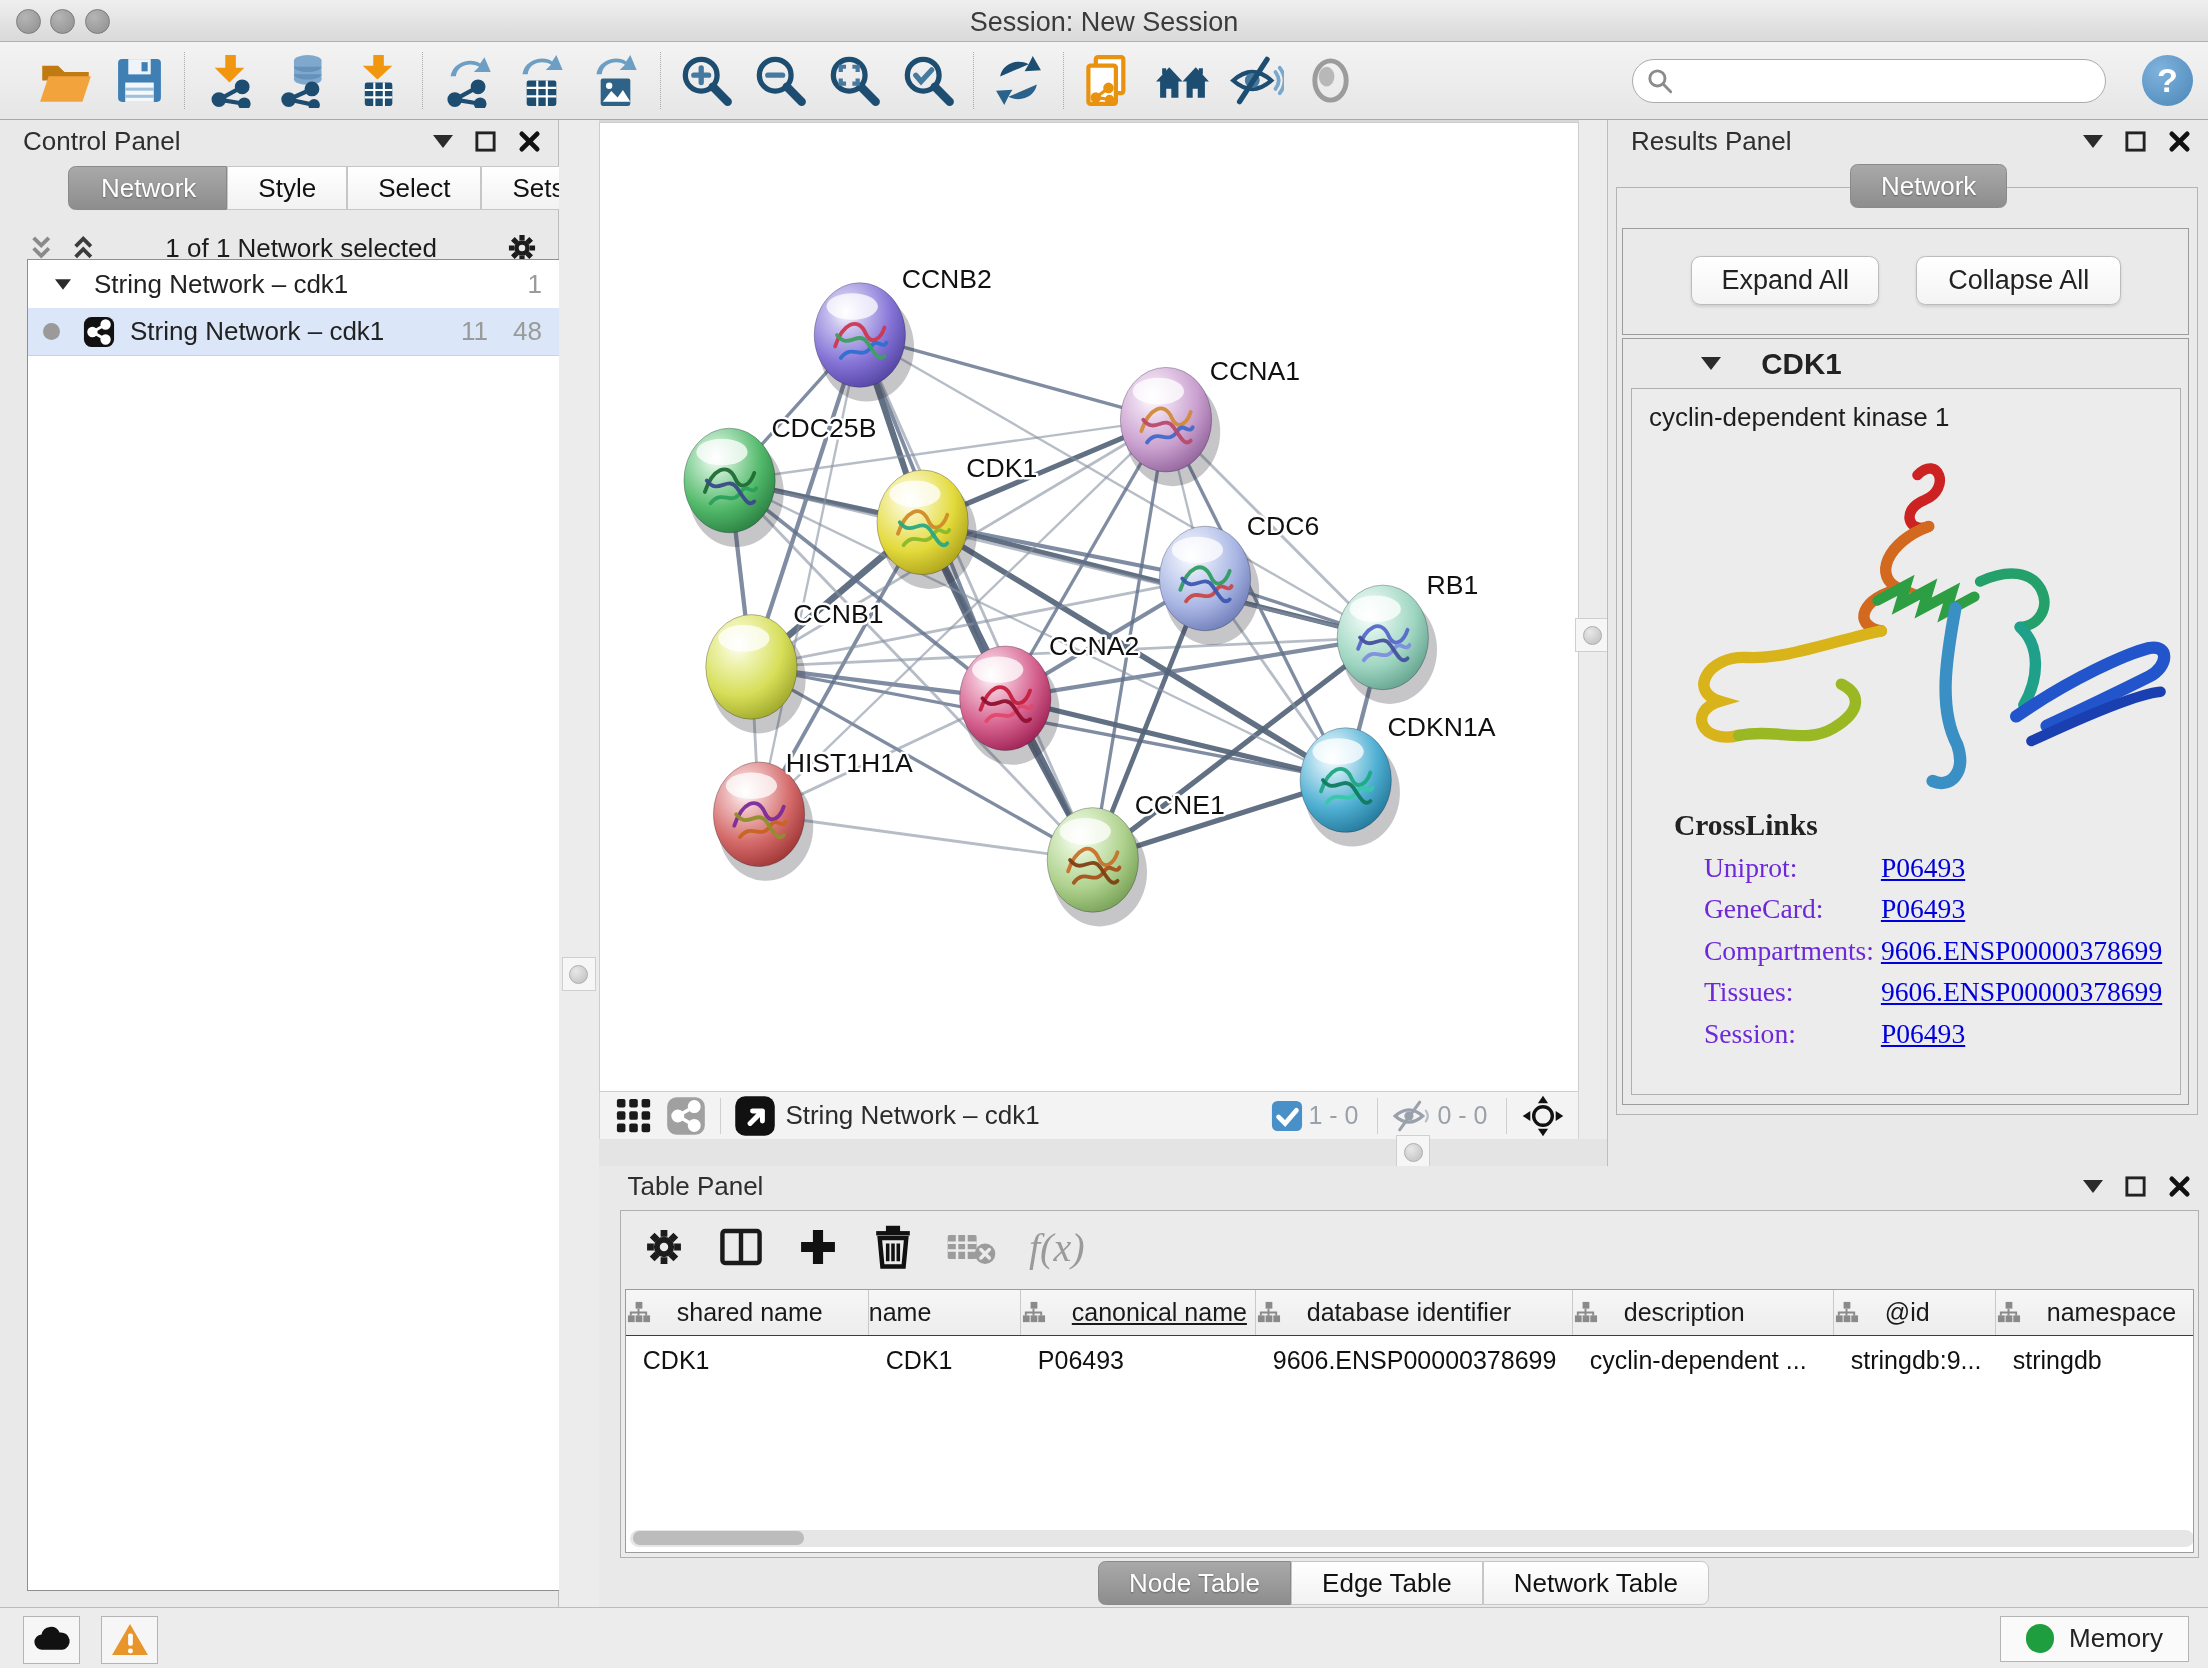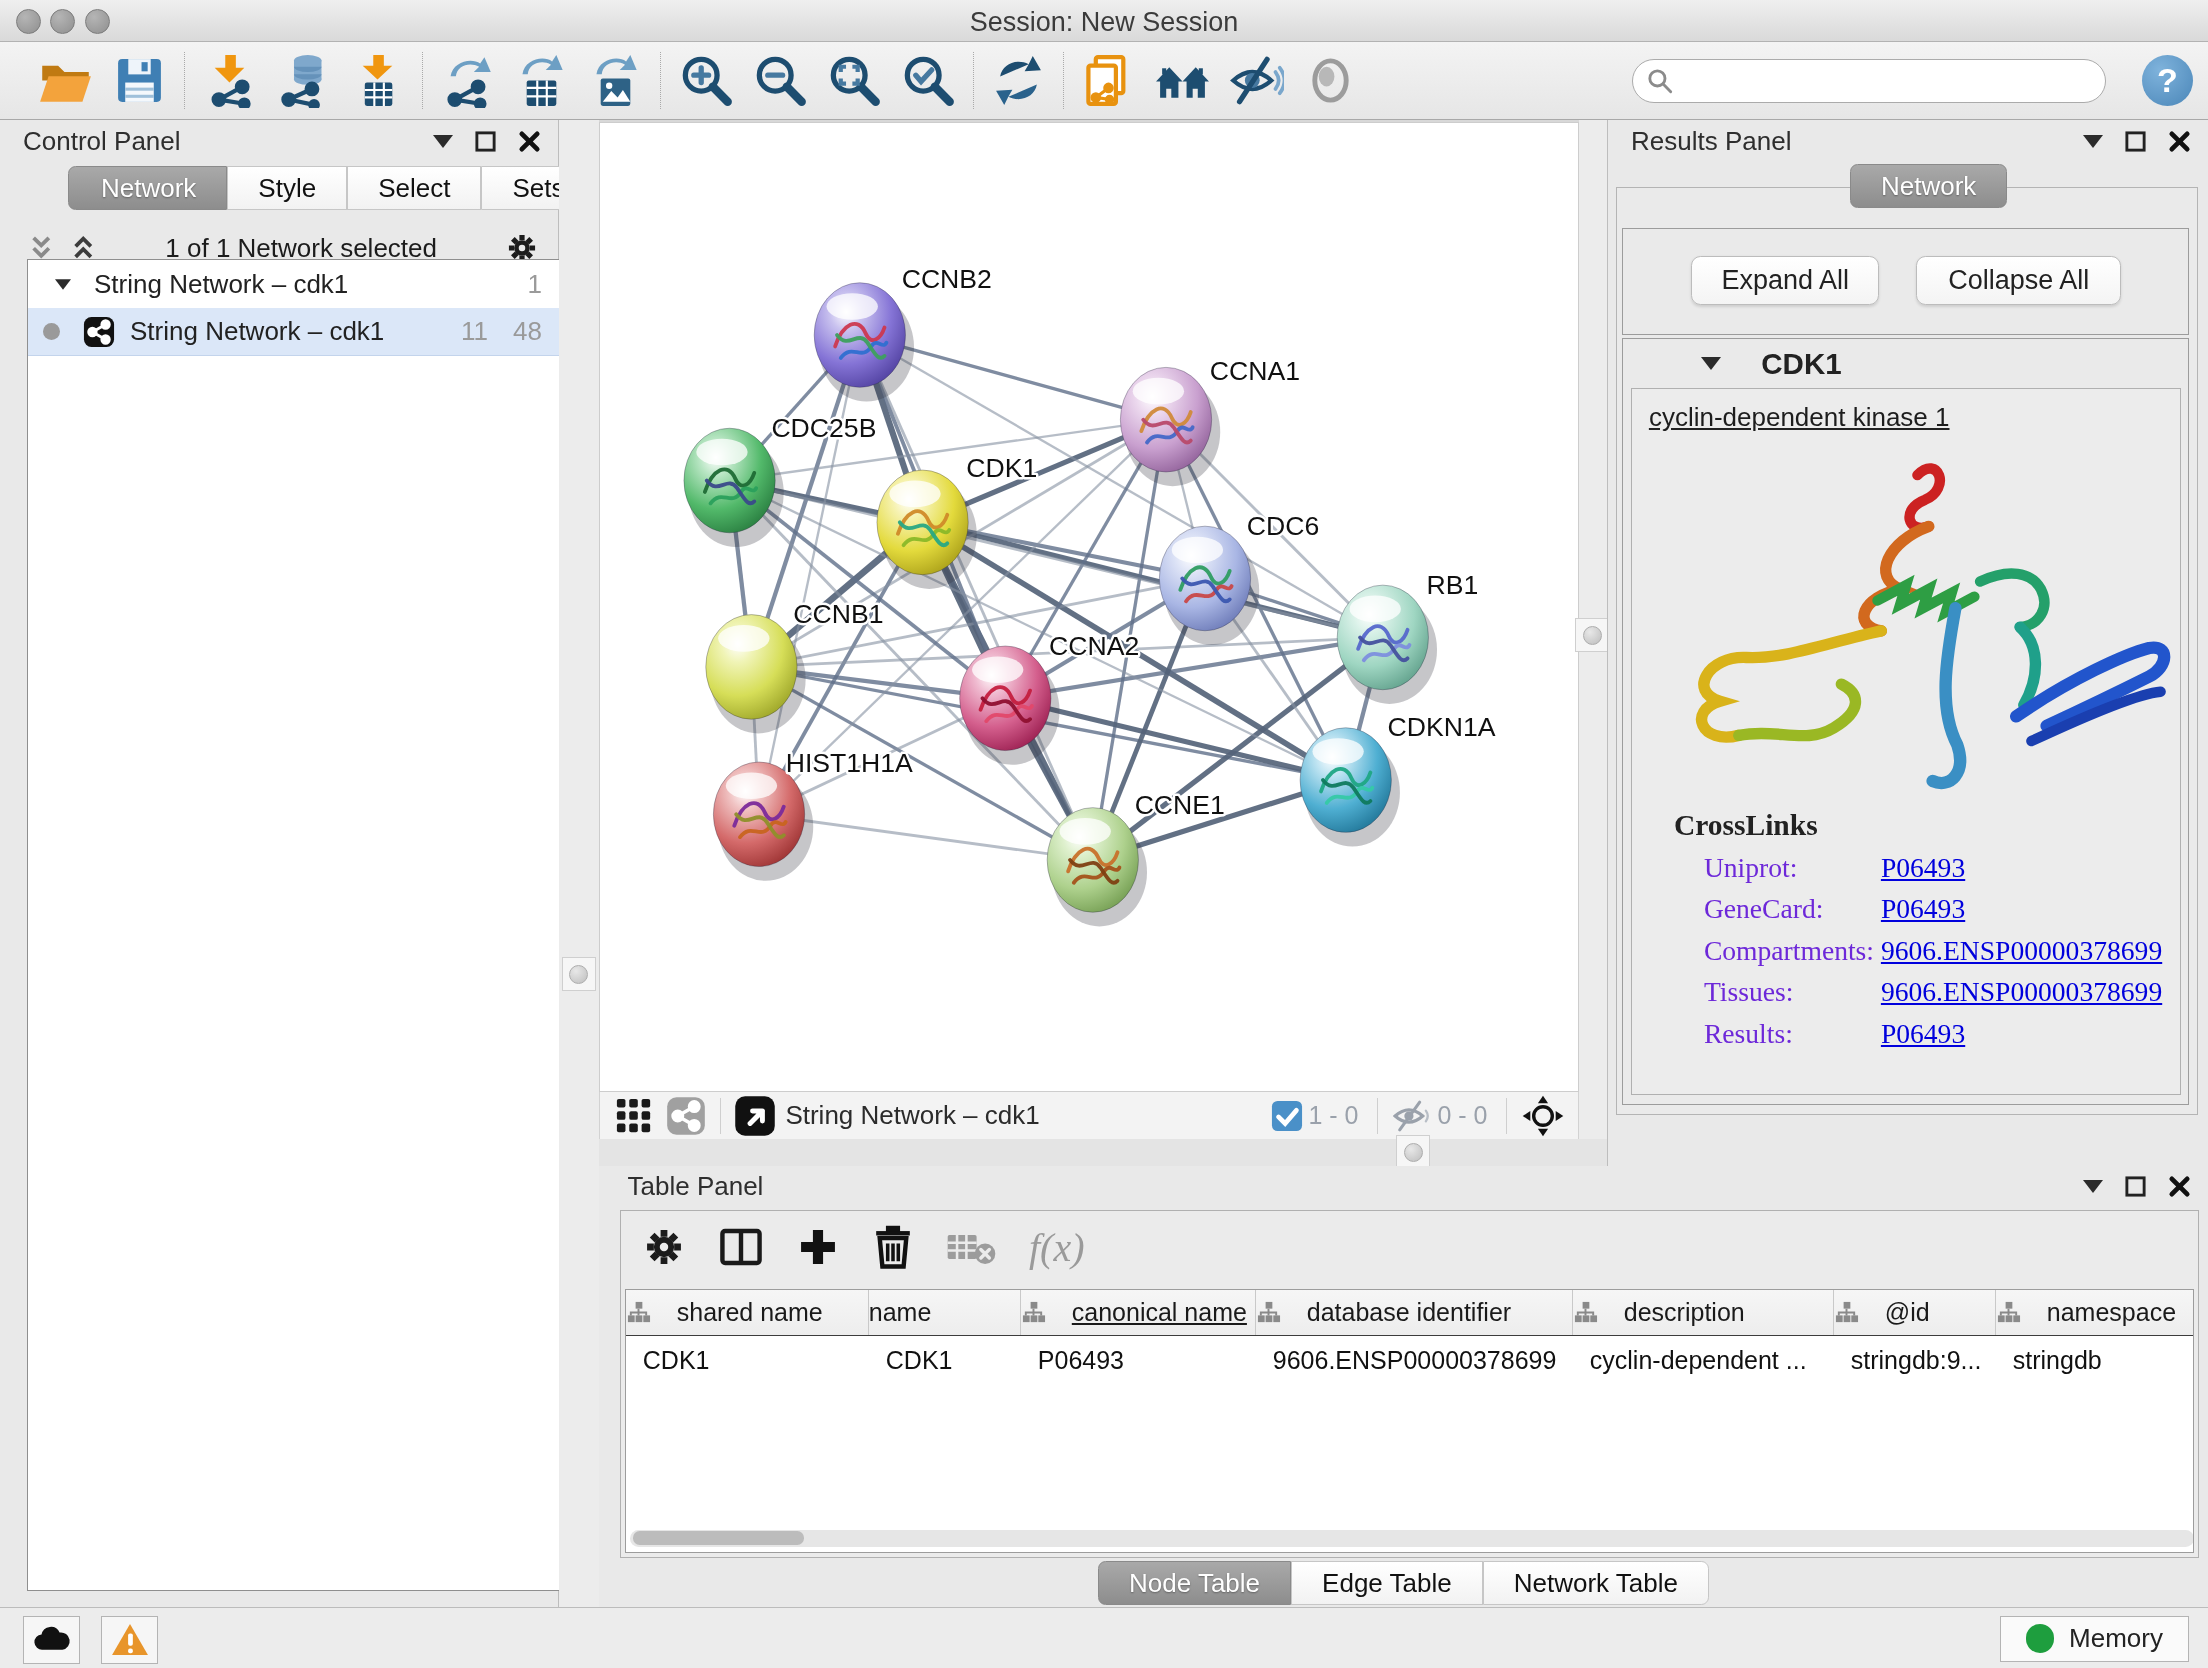--- a/index.html
+++ b/index.html
@@ -74,21 +74,21 @@
     border-left:1px solid #bdbdbd; }
   .rp-box { position:absolute; left:7.6px; top:67px; width:582px; height:928px; background:#eaeaea;
     border:1.9px solid #b4b4b4; }
   .rp-tab { position:absolute; left:242px; top:44px; z-index:3; border-radius:7.6px; }
   .rp-inner1 { position:absolute; left:5.7px; top:40px; width:567px; height:107px; border:1.9px solid #9c9c9c; }
   .rp-btn { height:49px; background:linear-gradient(#ffffff,#f4f4f4); border:1px solid #bcbcbc; border-radius:9.5px;
     font-size:27px; display:flex; align-items:center; justify-content:center; box-shadow:0 1.9px 2.9px rgba(0,0,0,.12); }
   .rp-section { position:absolute; left:5.7px; top:150px; width:567px; height:767px; border:1.9px solid #9c9c9c; }
   .rp-gene-head { height:49px; display:flex; align-items:center; }
   .rp-desc-box { position:absolute; left:7.6px; top:49px; right:7.6px; bottom:9.5px; background:#ececec;
-    border:1px solid #b0b0b0;text-decoration:underline; }
+    border:1px solid #b0b0b0; }
   .rp-desc { font-size:26px; color:#1d1d1d; padding:13.3px 0 0 17px; }
   .crosslinks { position:absolute; left:0; top:420px; width:100%; font-family:"Liberation Serif", serif; }
   .cl-head { font-size:29.5px; font-weight:bold; margin-left:42px; }
   .cl-row { display:flex; margin:9.5px 0 0 72px; font-size:27.6px; }
   .cl-label { width:177px; flex:none; color:#6d28d9; }
   .cl-value { color:#0000dd; text-decoration:underline; }
 
   
   .table-panel { position:absolute; left:599px; top:1166px; width:1609px; height:441px; background:#e9e9e9; }
   .tp-head { position:absolute; left:0; top:0; width:100%; height:40px; display:flex; align-items:center;
@@ -768,21 +768,21 @@
                 </div>
                 <div class="cl-row">
                   <span class="cl-label">Compartments:</span>
                   <a class="cl-value">9606.ENSP00000378699</a>
                 </div>
                 <div class="cl-row">
                   <span class="cl-label">Tissues:</span>
                   <a class="cl-value">9606.ENSP00000378699</a>
                 </div>
                 <div class="cl-row">
-                  <span class="cl-label">Results:</span>
+                  <span class="cl-label">Session:</span>
                   <a class="cl-value">P06493</a>
                 </div>
               </div>
           </div>
         </div>
       </div>
     </div>
   </div>
 
   <div class="table-panel">

